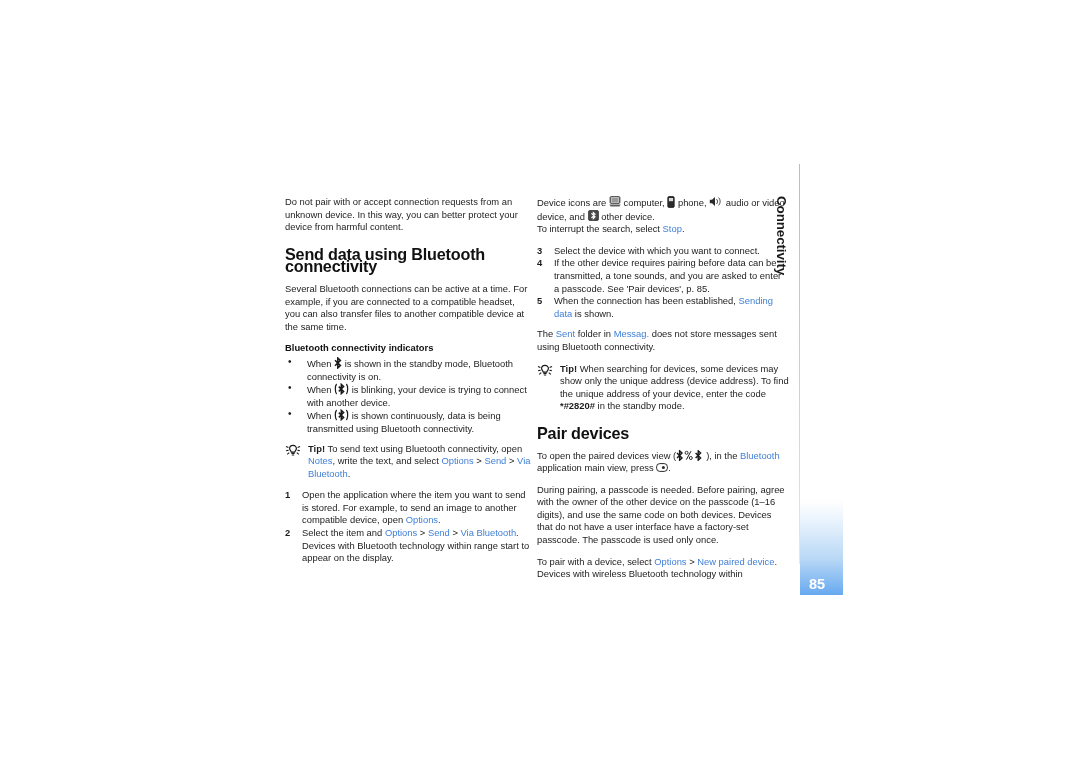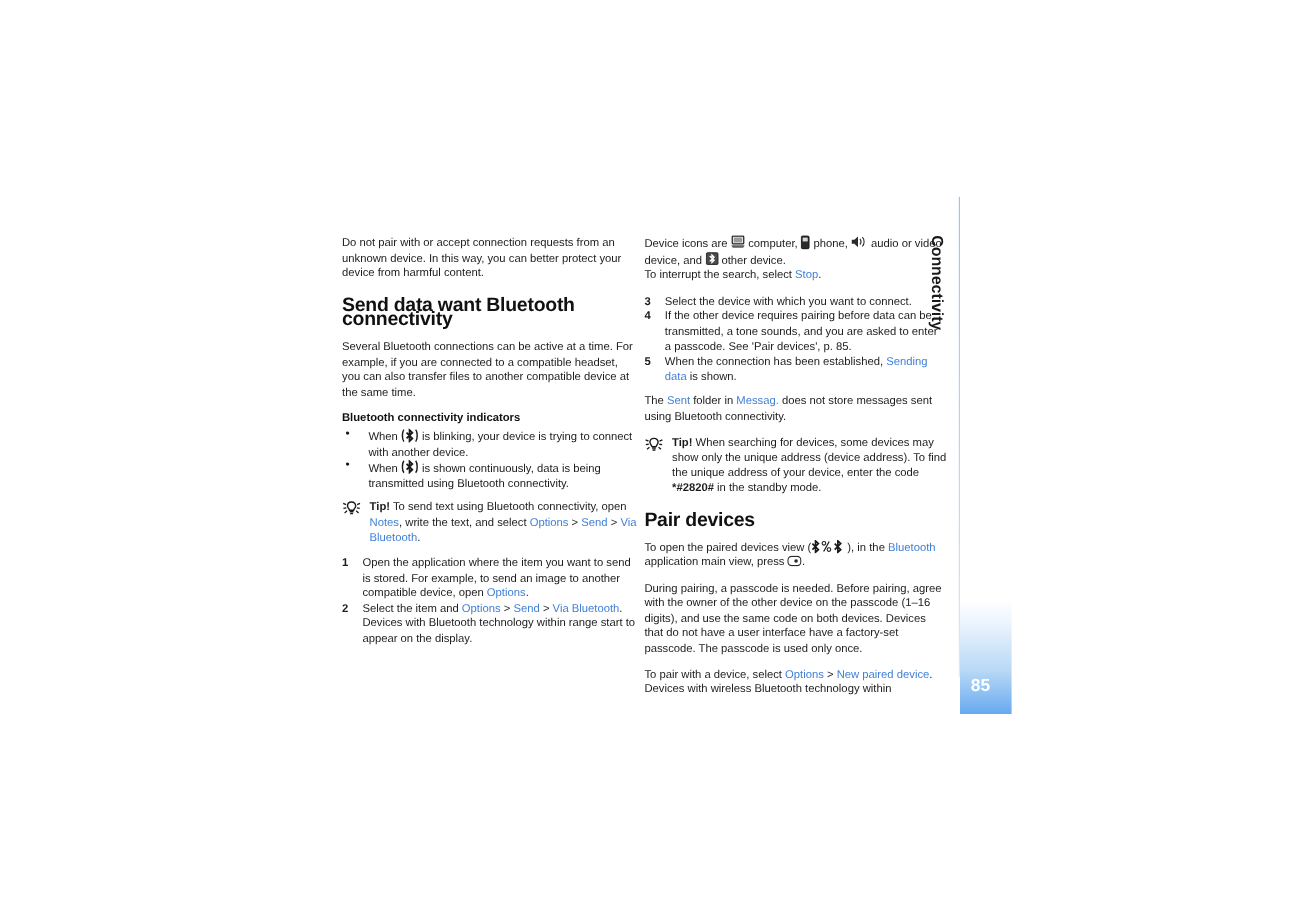--- a/index.html
+++ b/index.html
@@ -151,42 +151,51 @@
     position: absolute;
     left: 800px;
     top: 500px;
     width: 43px;
     height: 95px;
     background: linear-gradient(to bottom, #ffffff 0%, #eaf3fd 22%, #b8d8f6 62%, #67a9ef 100%);
   }
   .edge-page .pnum {
     position: absolute;
     left: 9px;
-    bottom: 15px;
+    bottom: 3px;
     font-size: 14.5px;
     font-weight: bold;
     color: #ffffff;
   }
 </style>
 </head>
 <body>
 
 <div class="page">
 
   <div class="col col-left">
 
     <p>Do not pair with or accept connection requests from an unknown device. In this way, you can better protect your device from harmful content.</p>
 
-    <h2>Send data want Bluetooth connectivity</h2>
+    <h2>Send data using Bluetooth connectivity</h2>
 
     <p>Several Bluetooth connections can be active at a time. For example, if you are connected to a compatible headset, you can also transfer files to another compatible device at the same time.</p>
 
     <h3>Bluetooth connectivity indicators</h3>
 
     <ul class="bullets">
+      <li>
+        <span>When</span>
+        <span class="ico bt-plain">
+          <svg viewBox="0 0 8 12" width="8" height="12">
+            <path d="M1 3.2 L6.4 8.6 L3.8 11 L3.8 1 L6.4 3.4 L1 8.8" fill="none" stroke="#1a1a1a" stroke-width="1.5"></path>
+          </svg>
+        </span>
+        <span>is shown in the standby mode, Bluetooth connectivity is on.</span>
+      </li>
       <li>
         <span>When</span>
         <span class="ico bt-paren">
           <svg viewBox="0 0 15 12" width="15" height="12">
             <path d="M2.6 1 C0.9 3 0.9 9 2.6 11" fill="none" stroke="#1a1a1a" stroke-width="1.2"></path>
             <path d="M12.4 1 C14.1 3 14.1 9 12.4 11" fill="none" stroke="#1a1a1a" stroke-width="1.2"></path>
             <path d="M4.8 3.6 L9.6 8.4 L7.3 10.6 L7.3 1.4 L9.6 3.6 L4.8 8.4" fill="none" stroke="#1a1a1a" stroke-width="1.5"></path>
           </svg>
         </span>
         <span>is blinking, your device is trying to connect with another device.</span>

